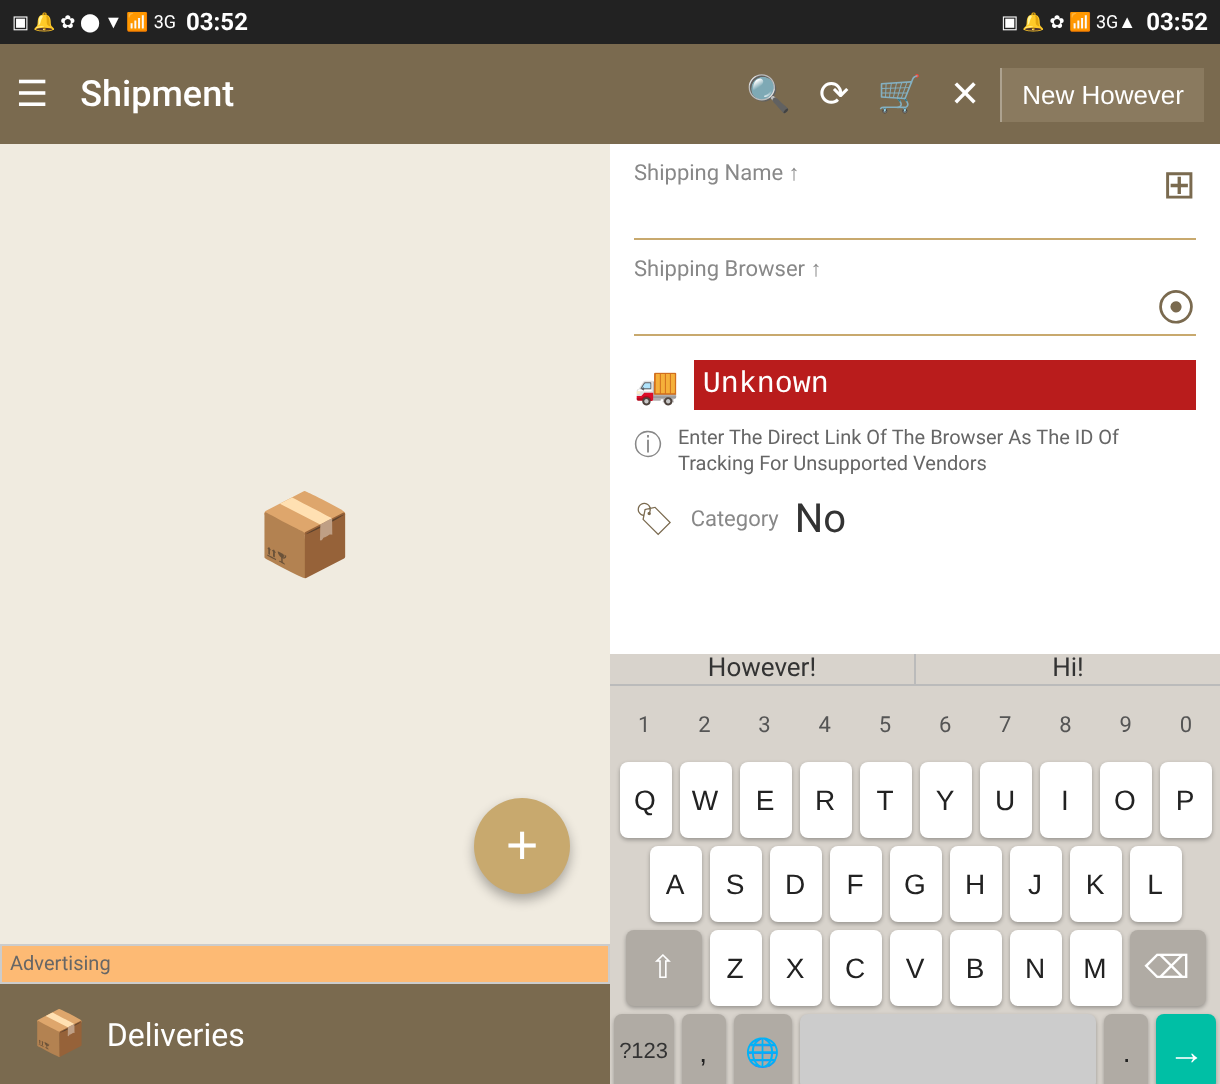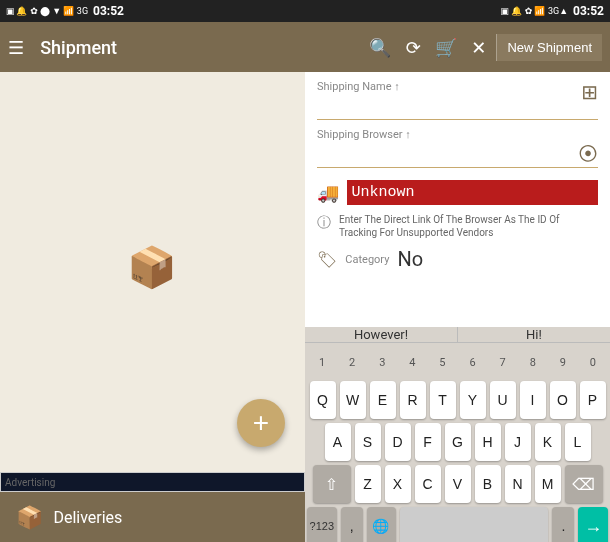--- a/index.html
+++ b/index.html
@@ -127,21 +127,21 @@
       justify-content: center;
       cursor: pointer;
       box-shadow: 0 3px 6px rgba(0,0,0,0.3);
     }
     .advertising-bar {
       position: absolute;
       bottom: 50px;
       left: 0;
       right: 0;
       height: 20px;
-      background: #0f172a;
+      background: #fdba74;
       border: 1px solid #ccc;
       font-size: 10px;
       color: #666;
       display: flex;
       align-items: center;
       padding: 0 4px;
     }
 
     
     .bottom-nav {
@@ -398,21 +398,21 @@
 
 <div class="app-bar">
   <span class="app-bar-icon">☰</span>
   <span class="app-bar-title">Shipment</span>
   <div class="app-bar-icons">
     <span class="app-bar-icon">🔍</span>
     <span class="app-bar-icon">⟳</span>
     <span class="app-bar-icon">🛒</span>
     <span class="app-bar-icon">✕</span>
   </div>
-  <button class="new-shipment-btn">New Shipment</button>
+  <button class="new-shipment-btn">New However</button>
 </div>
 
 <div class="main-content">
 
   <div class="left-panel">
     <div class="add-shipment-area">
       <span class="package-icon-large">📦</span>
     </div>
 
     <button class="fab-button">+</button>

